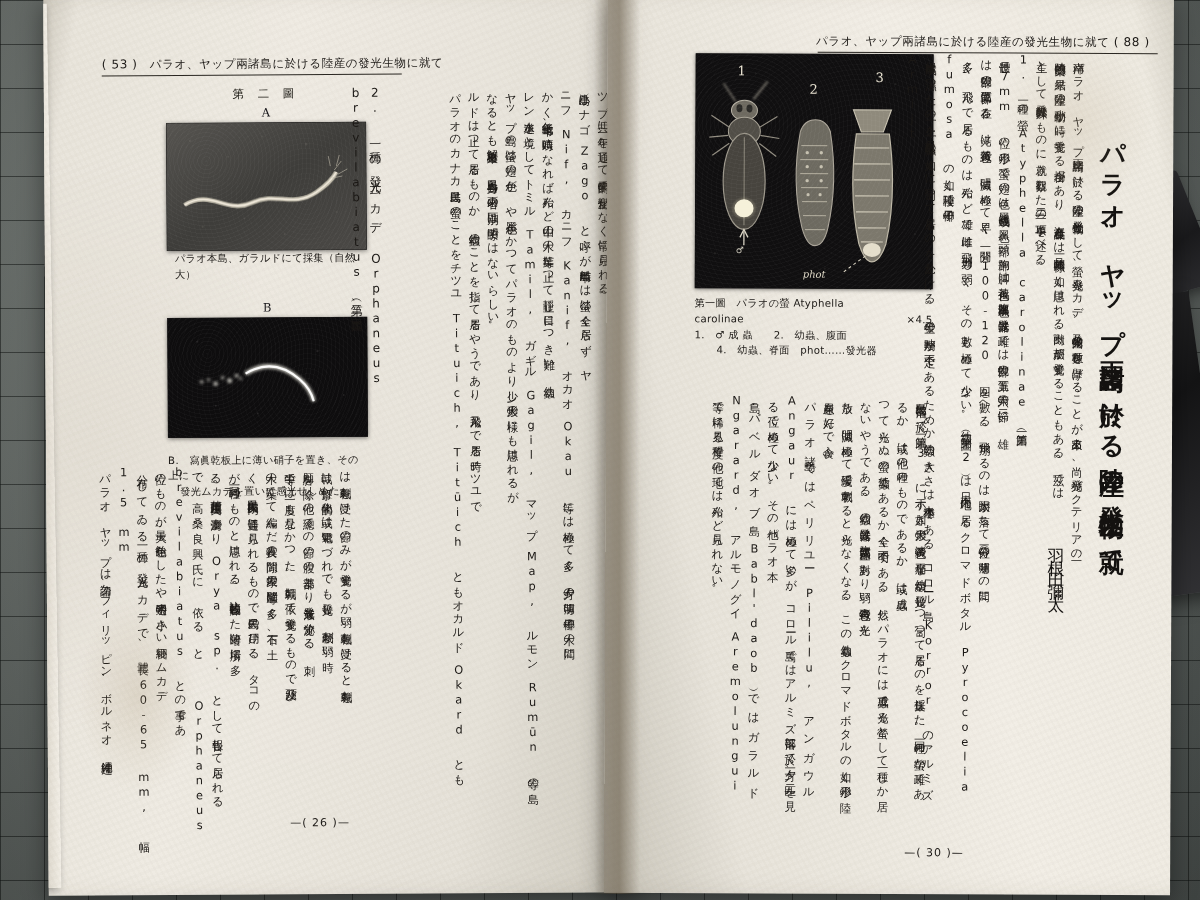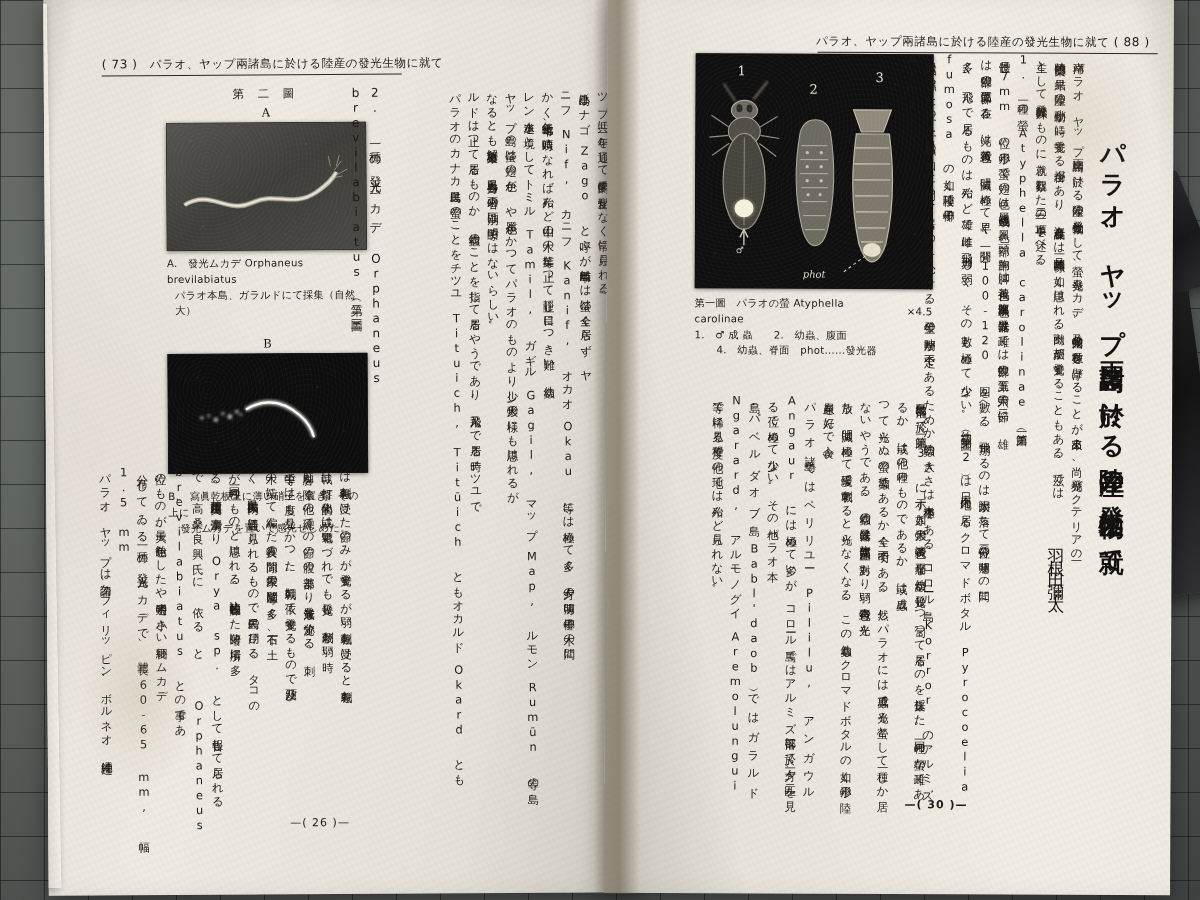--- a/index.html
+++ b/index.html
@@ -149,21 +149,21 @@
   <div class="dark-object2"></div>
   <div class="dark-object"></div>
 
   <div class="book">
 
     <div class="page page-left">
       <div class="page-edge-l"></div>
       <div class="paper-grain"></div>
 
       <div class="runhead" style="left:58px;top:62px;width:300px;">
-        <span class="pno">( 73 )</span>
+        <span class="pno">( 53 )</span>
         <span style="margin-left:8px;">パラオ、ヤップ兩諸島に於ける陸産の發光生物に就て</span>
       </div>
 
       <div class="figbox" style="left:122px;top:92px;width:200px;">
         <div class="fig-title">第 二 圖</div>
         <div class="ab-letter" style="margin-top:4px;">A</div>
         <div class="plate" style="width:200px;height:128px;margin-top:3px;">
           <svg viewBox="0 0 200 128" width="200" height="128" preserveAspectRatio="none">
             <defs>
               <linearGradient id="bgA" x1="0" y1="0" x2="1" y2="1">
@@ -192,21 +192,20 @@
               <path d="M168 48 l7 -9"></path>
                 <path d="M172 52 l9 -5"></path>
                 <path d="M166 56 l10 -2"></path>
               <path d="M170 44 l3 -11"></path>
                 <path d="M164 44 l-2 -10"></path>
             </g>
             <rect x="0" y="0" width="200" height="128" fill="none" stroke="#2a2927" stroke-width="1"></rect>
           </svg>
           <div class="grain"></div>
         </div>
-        <div class="fig-caption" style="margin-top:5px;">A.　發光ムカデ Orphaneus brevilabiatus</div>
         <div class="fig-caption" style="margin-left:8px;">パラオ本島、ガラルドにて採集（自然大）</div>
 
         <div class="ab-letter" style="margin-top:18px;">B</div>
         <div class="plate" style="width:200px;height:120px;margin-top:3px;">
           <svg viewBox="0 0 200 120" width="200" height="120" preserveAspectRatio="none">
             <defs>
               <filter id="gl">
                   <feGaussianBlur stdDeviation="1.6"></feGaussianBlur>
                 </filter>
             </defs>
@@ -368,21 +367,21 @@
               <text x="108" y="224" fill="#ddd7c5" font-size="10" font-style="italic" font-family="DejaVu Serif, serif">phot</text>
             </g>
 
             <text x="42" y="22" fill="#e6e0cf" font-size="13" font-family="DejaVu Serif, serif">1</text>
             <text x="114" y="40" fill="#e6e0cf" font-size="13" font-family="DejaVu Serif, serif">2</text>
             <text x="180" y="28" fill="#e6e0cf" font-size="13" font-family="DejaVu Serif, serif">3</text>
           </svg>
           <div class="grain"></div>
         </div>
 
-        <div style="display:flex;align-items:center;margin-top:7px;">
+        <div style="display:flex;align-items:flex-end;margin-top:7px;">
           <div class="fig-caption" style="flex:1;">第一圖　パラオの螢 Atyphella carolinae</div>
           <div class="fig-caption" style="margin-left:12px;">×4.5</div>
         </div>
         <div class="fig-caption" style="">1.　♂ 成 蟲　　2.　幼蟲、腹面</div>
         <div class="fig-caption" style="margin-left:22px;">4.　幼蟲、脊面　phot……發光器</div>
       </div>
 
       <div class="vcols" style="left:24px;top:400px;width:300px;height:400px;">
         <p>島民部落に於て第一圖 3 に示す如き大形の淡黃色の扁平な幼蟲が發光しつゝ匐つて居るのを採集した。同一種の螢か雌であるか、或は他の種のものであるか、或は成蟲</p>
         <p>つて光らぬ螢の幼蟲であるか全く不明である。然しパラオには成蟲で光る螢として一種しか居ないやうである。幼蟲の發光器は腹部第八節に一對あり弱い靑綠色の光を</p>
@@ -399,20 +398,20 @@
         <p>體長 7mm 位の小形の螢で翅の色は黑褐色或は黑色、頭部、胸部、脚は黃褐色、腹部淡黑色、發光器は雌では腹部の第五、第六の二節に、雄</p>
         <p>は腹部の第五節に在る。光は黃綠色で、明滅は極めて早く、一分間 100-120 回を數へる。飛翔するのは太陽が落ちて三〇分位の薄明りの間に</p>
         <p>多く、飛んで居るものは殆んど雄で雌は飛翔力も弱く、その數も極めて少ない。幼蟲（第一圖 2）は日本內地に居るクロマドボタル Pyrocoelia fumosa の如く陸棲で椰子の</p>
         <p>根本或は濕つた土の上を尺取蟲の如くに匐つて居るのを見かける。發生の時期が不定であるためか幼蟲の大きさは大小種々である。コロール島 Korror のアルミズ Armijt</p>
       </div>
 
       <div class="title-vert" style="left:492px;top:130px;height:560px;font-size:25px;letter-spacing:3px;line-height:1.05;">パラオ、ヤップ兩諸島に於ける陸産の發光生物に就て</div>
 
       <div class="title-vert" style="left:440px;top:540px;height:240px;font-size:17px;letter-spacing:12px;font-weight:400;">羽根田彌太</div>
 
-      <div class="pagenum" style="left:300px;top:804px;font-weight:bold;">—( 30 )—</div>
+      <div class="pagenum" style="left:300px;top:852px;">—( 30 )—</div>
 
       <div class="foxing" style="right:20px;top:40px;width:160px;height:180px;background:radial-gradient(ellipse,rgba(170,150,115,.18),transparent 70%);"></div>
     </div>
 
     <div class="gutter"></div>
   </div>
 </div>
 
 </body></html>

